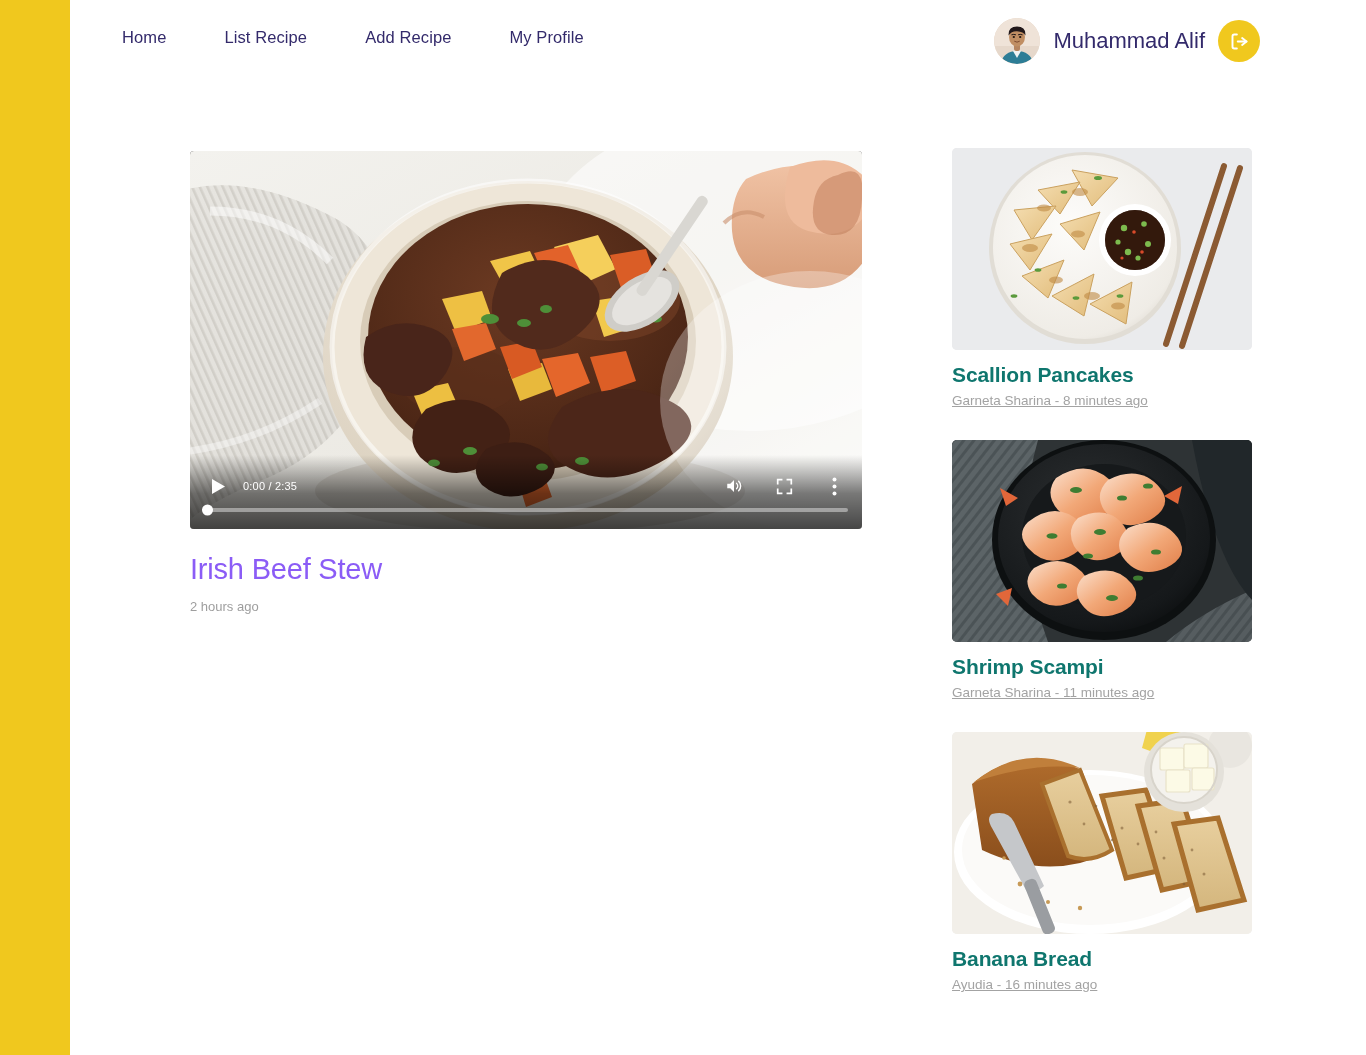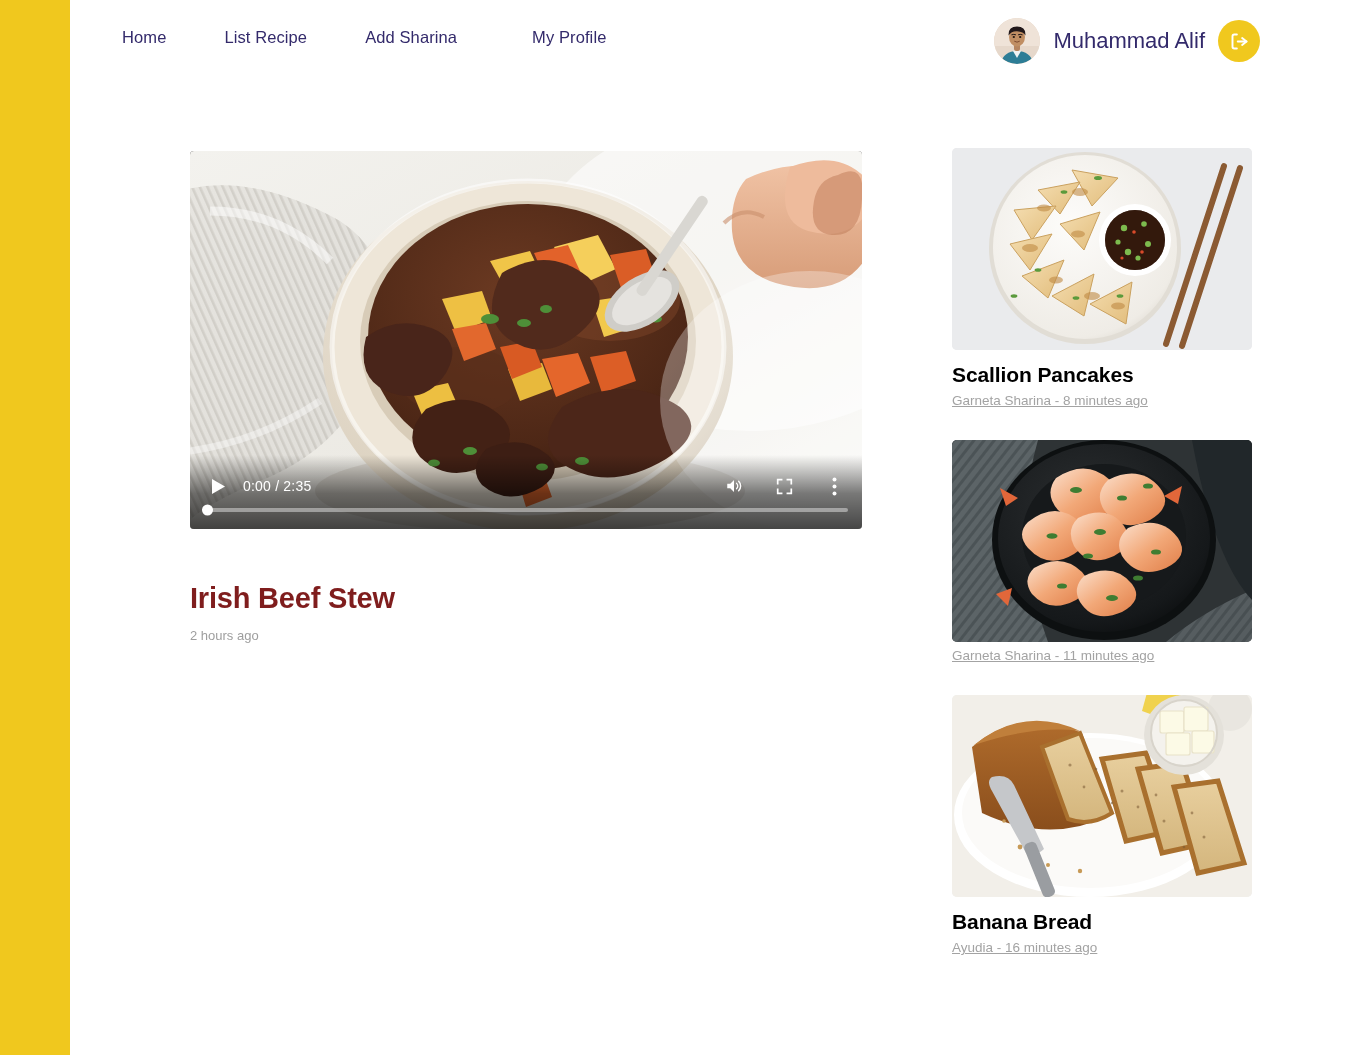--- a/index.html
+++ b/index.html
@@ -47,21 +47,21 @@
   .nav-link {
     color: #332a6b;
     font-size: 16.5px;
     font-weight: 500;
     letter-spacing: .1px;
     text-decoration: none;
     white-space: nowrap;
     cursor: pointer;
     margin-right: 58px;
   }
-  .nav-link:last-child { margin-right: 0; margin-left: 17px; }
+  .nav-link:last-child { margin-right: 0; }
 
   
   .user-area {
     position: absolute;
     right: 106px;
     top: 18px;
     display: flex;
     align-items: center;
     gap: 13px;
   }
@@ -163,21 +163,21 @@
     display: flex;
     align-items: center;
     justify-content: center;
     cursor: pointer;
     flex: 0 0 auto;
   }
   .ctrl-btn svg { display: block; }
 
   .time-display {
     color: #ffffff;
-    font-size: 14px;
+    font-size: 11px;
     margin-left: 11px;
     letter-spacing: .2px;
     white-space: nowrap;
   }
 
   .ctrl-spacer { flex: 1 1 auto; }
 
   .ctrl-right { display: flex; align-items: center; gap: 22px; }
 
   .scrub-track {
@@ -196,24 +196,24 @@
     left: 0;
     top: 50%;
     transform: translate(-2px,-50%);
     width: 11px;
     height: 11px;
     border-radius: 50%;
     background: #ffffff;
   }
 
   .video-title {
-    margin-top: 53px;
+    margin-top: 24px;
     font-size: 29px;
-    font-weight: 700;
-    color: #7f1d1d;
+    font-weight: 400;
+    color: #8b5cf6;
     letter-spacing: -.2px;
   }
 
   .video-meta {
     margin-top: 13px;
     font-size: 13px;
     color: #9e9e9e;
     font-weight: 500;
   }
 
@@ -246,21 +246,21 @@
     overflow: hidden;
     background: #eee;
     display: block;
   }
   .thumb svg { display: block; width: 100%; height: 100%; }
 
   .recipe-title {
     margin-top: 13px;
     font-size: 21px;
     font-weight: 600;
-    color: #000000;
+    color: #0f766e;
     letter-spacing: -.1px;
   }
 
   .recipe-meta {
     margin-top: 6px;
     font-size: 13.5px;
     color: #a3a3a3;
     font-weight: 500;
     text-decoration: underline;
   }
@@ -270,21 +270,21 @@
 
 <div class="page">
 
   <div class="left-rail"></div>
 
   <div class="topbar">
 
     <nav class="nav-links">
       <a class="nav-link">Home</a>
       <a class="nav-link">List Recipe</a>
-      <a class="nav-link">Add Sharina</a>
+      <a class="nav-link">Add Recipe</a>
       <a class="nav-link">My Profile</a>
     </nav>
 
     <div class="user-area">
 
       <div class="avatar">
         <svg viewBox="0 0 46 46" aria-hidden="true">
           <defs>
             <clipPath id="avclip">
                 <circle cx="23" cy="23" r="23"></circle>
@@ -639,20 +639,21 @@
                 <ellipse cx="100" cy="96" rx="5.5" ry="2.8"></ellipse>
               <ellipse cx="148" cy="92" rx="6" ry="3"></ellipse>
                 <ellipse cx="204" cy="112" rx="5" ry="2.6"></ellipse>
               <ellipse cx="110" cy="146" rx="5" ry="2.6"></ellipse>
                 <ellipse cx="160" cy="158" rx="6" ry="3"></ellipse>
               <ellipse cx="186" cy="138" rx="5" ry="2.6"></ellipse>
                 <ellipse cx="136" cy="116" rx="5" ry="2.6"></ellipse>
             </g>
           </svg>
         </div>
+        <div class="recipe-title">Shrimp Scampi</div>
         <div class="recipe-meta">Garneta Sharina - 11 minutes ago</div>
       </div>
 
       <div class="recipe-card">
         <div class="thumb">
           <svg viewBox="0 0 300 202" preserveAspectRatio="xMidYMid slice" aria-hidden="true">
             <defs>
               <linearGradient id="crust" x1="0" y1="0" x2="0" y2="1">
                 <stop offset="0" stop-color="#b06c2c"></stop>
                 <stop offset="1" stop-color="#8a4e1c"></stop>

